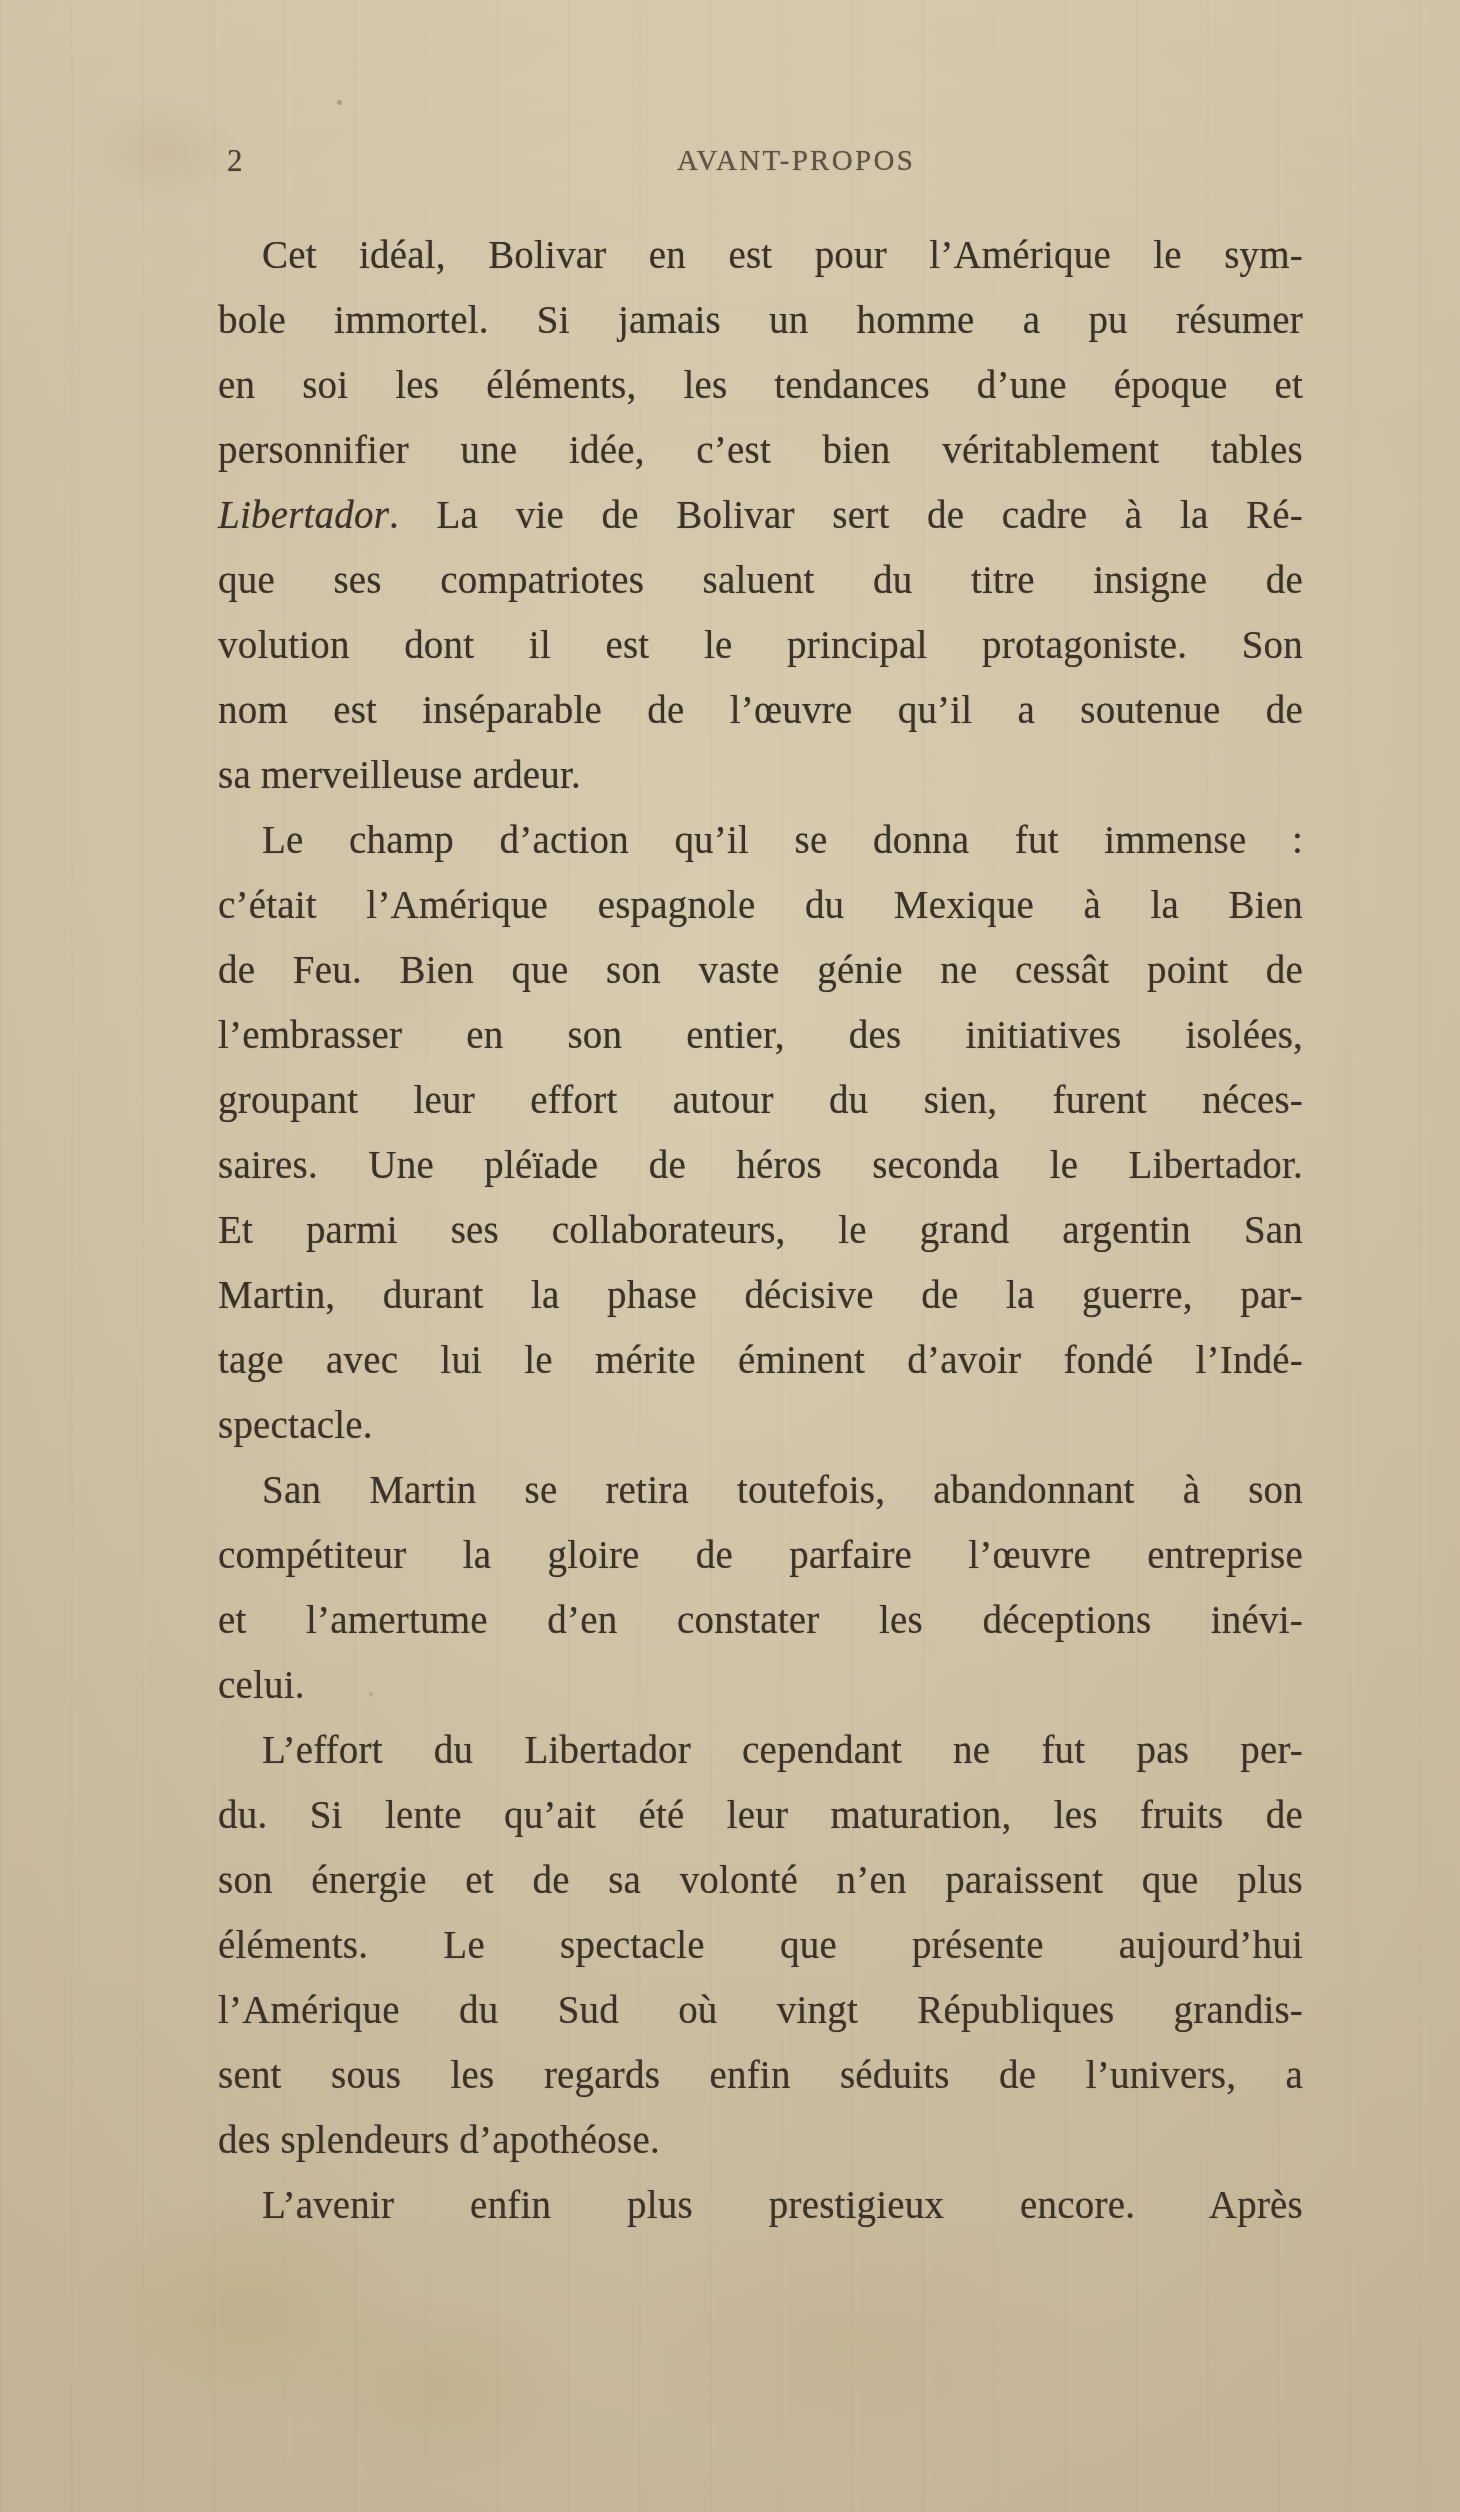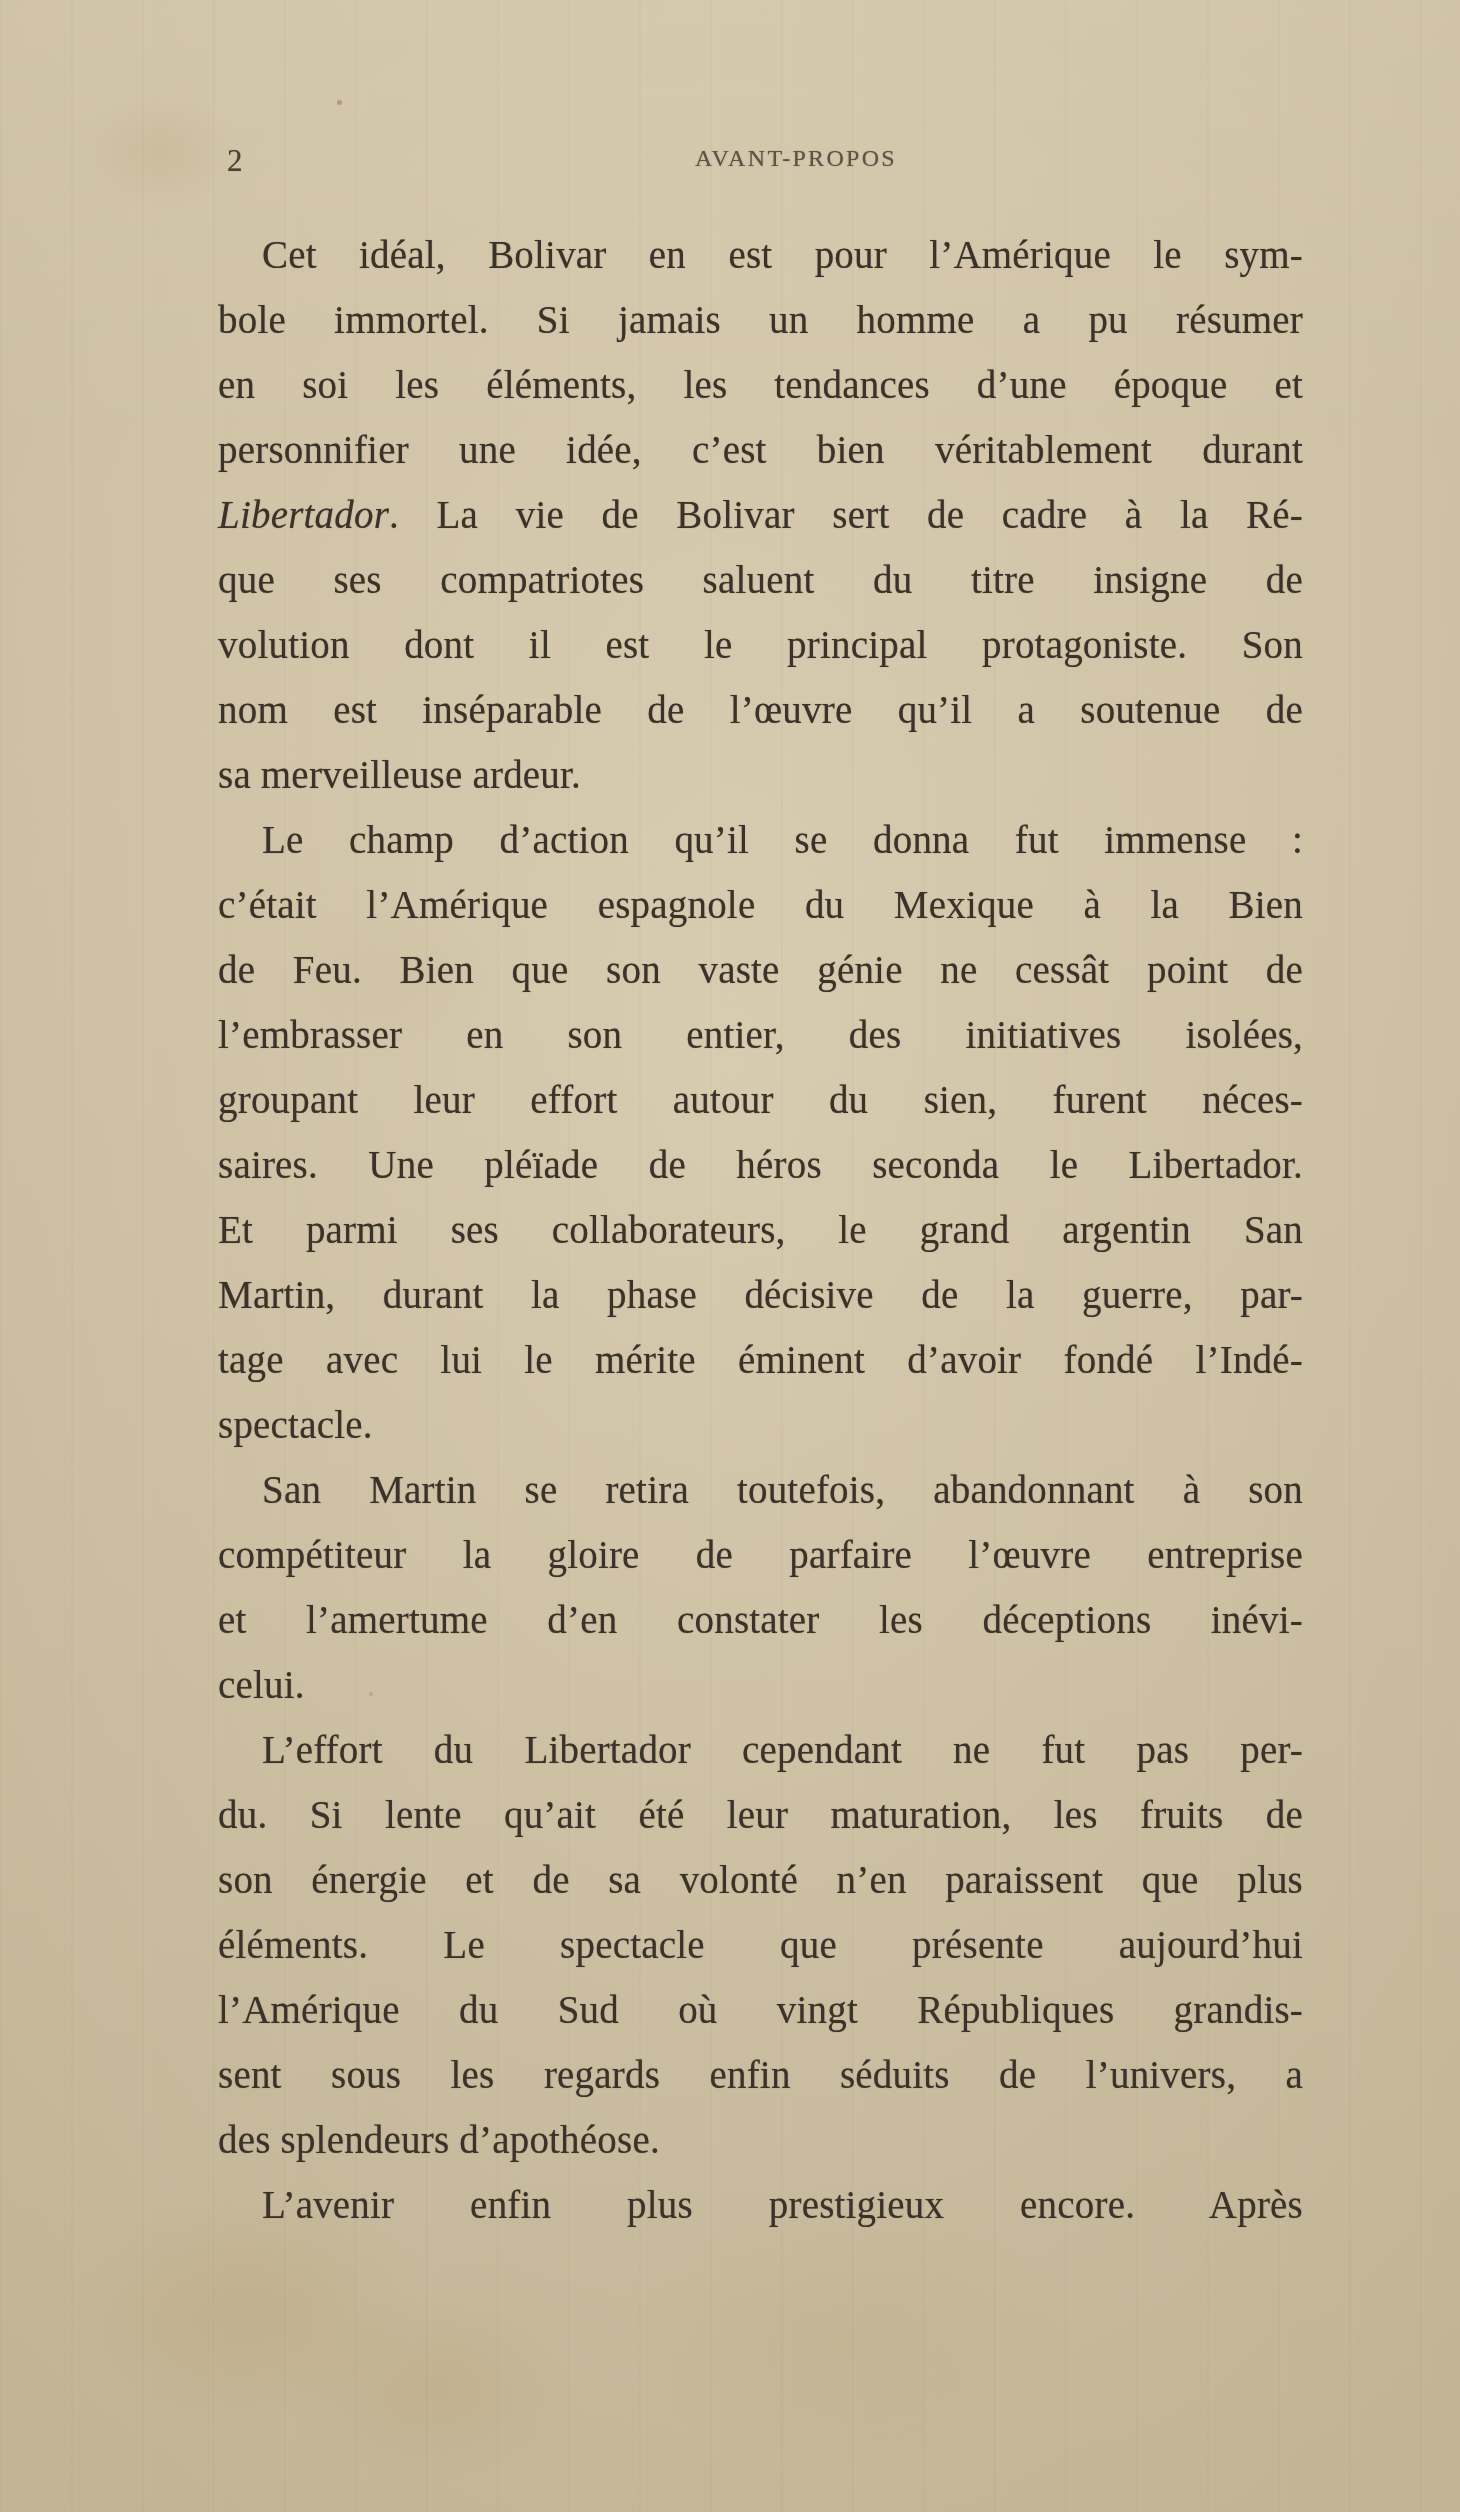--- a/index.html
+++ b/index.html
@@ -41,21 +41,21 @@
     font-family:"Liberation Serif","DejaVu Serif",serif;
     font-size:31px;line-height:1;
     color:#4a4236;
     text-shadow:0 0 1px rgba(74,66,54,0.55);
   }
   .head-title{
     position:absolute;left:218px;top:146px;width:1085px;
     box-sizing:border-box;padding-left:71px;
     text-align:center;
     font-family:"Liberation Serif","DejaVu Serif",serif;
-    font-size:24px;line-height:1;
+    font-size:29px;line-height:1;
     letter-spacing:2.3px;
     color:var(--faded-ink);
     text-shadow:0 0 1.2px rgba(92,83,69,0.6);
   }
 
   .text-block{
     position:absolute;left:218px;top:222px;width:1085px;
     font-family:"Liberation Serif","DejaVu Serif",serif;
     font-size:39px;
     line-height:65px;
@@ -81,21 +81,21 @@
 
   <div class="running-head">
     <span class="folio">2</span>
     <div class="head-title">AVANT-PROPOS</div>
   </div>
 
   <div class="text-block">
       <div class="line indent"><span>Cet idéal, Bolivar en est pour l’Amérique le sym-</span></div>
       <div class="line"><span>bole immortel. Si jamais un homme a pu résumer</span></div>
       <div class="line"><span>en soi les éléments, les tendances d’une époque et</span></div>
-      <div class="line"><span>personnifier une idée, c’est bien véritablement durant</span></div>
+      <div class="line"><span>personnifier une idée, c’est bien véritablement tables</span></div>
       <div class="line"><span class="italic">Libertador</span><span>. La vie de Bolivar sert de cadre à la Ré-</span></div>
       <div class="line"><span>que ses compatriotes saluent du titre insigne de</span></div>
       <div class="line"><span>volution dont il est le principal protagoniste. Son</span></div>
       <div class="line"><span>nom est inséparable de l’œuvre qu’il a soutenue de</span></div>
       <div class="line para-end"><span>sa merveilleuse ardeur.</span></div>
       <div class="line indent"><span>Le champ d’action qu’il se donna fut immense :</span></div>
       <div class="line"><span>c’était l’Amérique espagnole du Mexique à la Bien</span></div>
       <div class="line"><span>de Feu. Bien que son vaste génie ne cessât point de</span></div>
       <div class="line"><span>l’embrasser en son entier, des initiatives isolées,</span></div>
       <div class="line"><span>groupant leur effort autour du sien, furent néces-</span></div>

